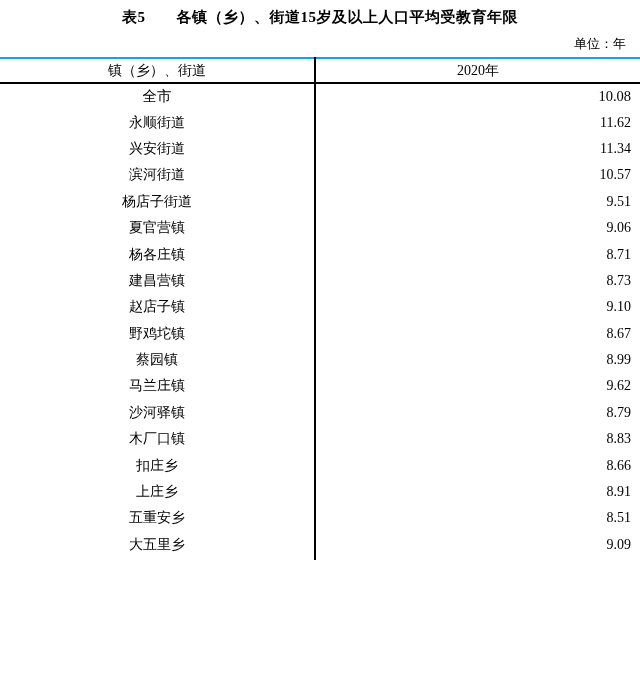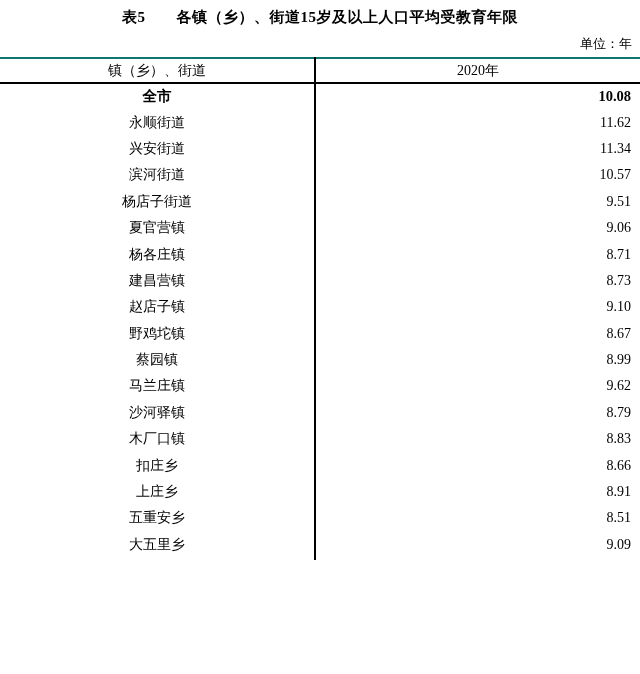--- a/index.html
+++ b/index.html
@@ -20,30 +20,30 @@
     text-align: center;
     font-size: 15px;
     font-weight: bold;
     letter-spacing: 0.5px;
     white-space: pre;
     height: 28px;
   }
   .unit {
     text-align: right;
     font-size: 13px;
-    padding-right: 8px;
+    padding-right: 14px;
     margin-top: 7px;
     margin-bottom: 5px;
     height: 17px;
   }
   table.edu-table {
     width: 640px;
     border-collapse: collapse;
     table-layout: fixed;
-    border-top: 2px solid #0f766e;
+    border-top: 2px solid #0ea5e9;
     border-bottom: 3px solid #000000;
     font-size: 14px;
   }
   table.edu-table thead th {
     font-weight: normal;
     height: 25px;
     border-bottom: 2px solid #000000;
     text-align: center;
     vertical-align: middle;
   }
@@ -58,21 +58,21 @@
   }
   table.edu-table tbody td:first-child {
     text-align: center;
   }
   table.edu-table tbody td:last-child {
     text-align: right;
     padding-right: 9px;
     padding-left: 8px;
   }
   table.edu-table tbody tr.bold td {
-    font-weight: bold;
+    font-weight: normal;
     font-size: 14.5px;
   }
 </style>
 </head>
 <body>
 
 <div class="page">
   <div class="title">表5　　各镇（乡）、街道15岁及以上人口平均受教育年限</div>
   <div class="unit">单位：年</div>
   <table class="edu-table">

